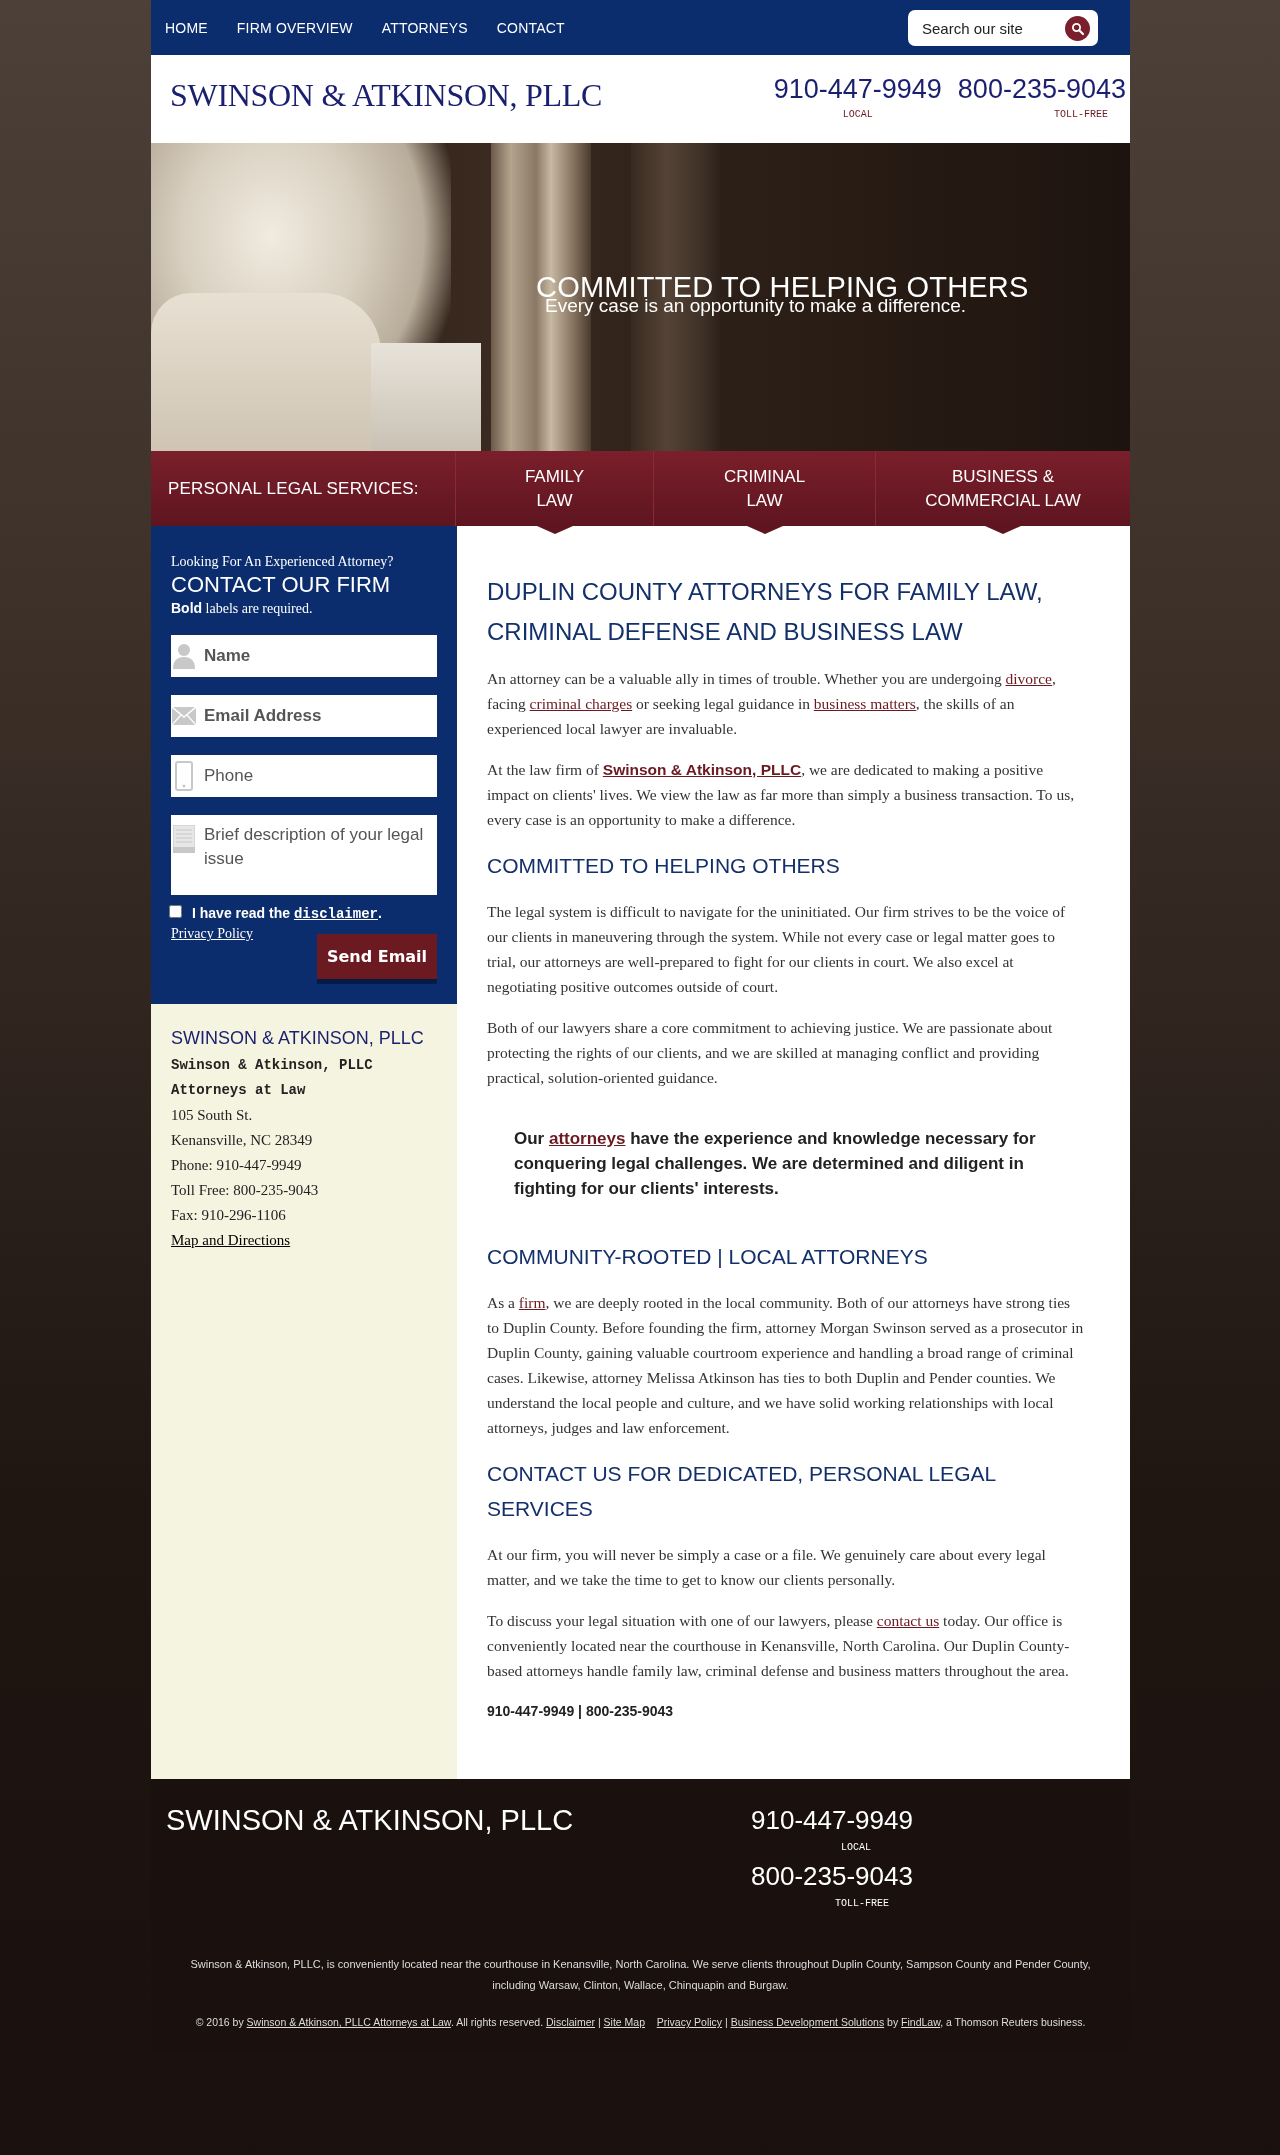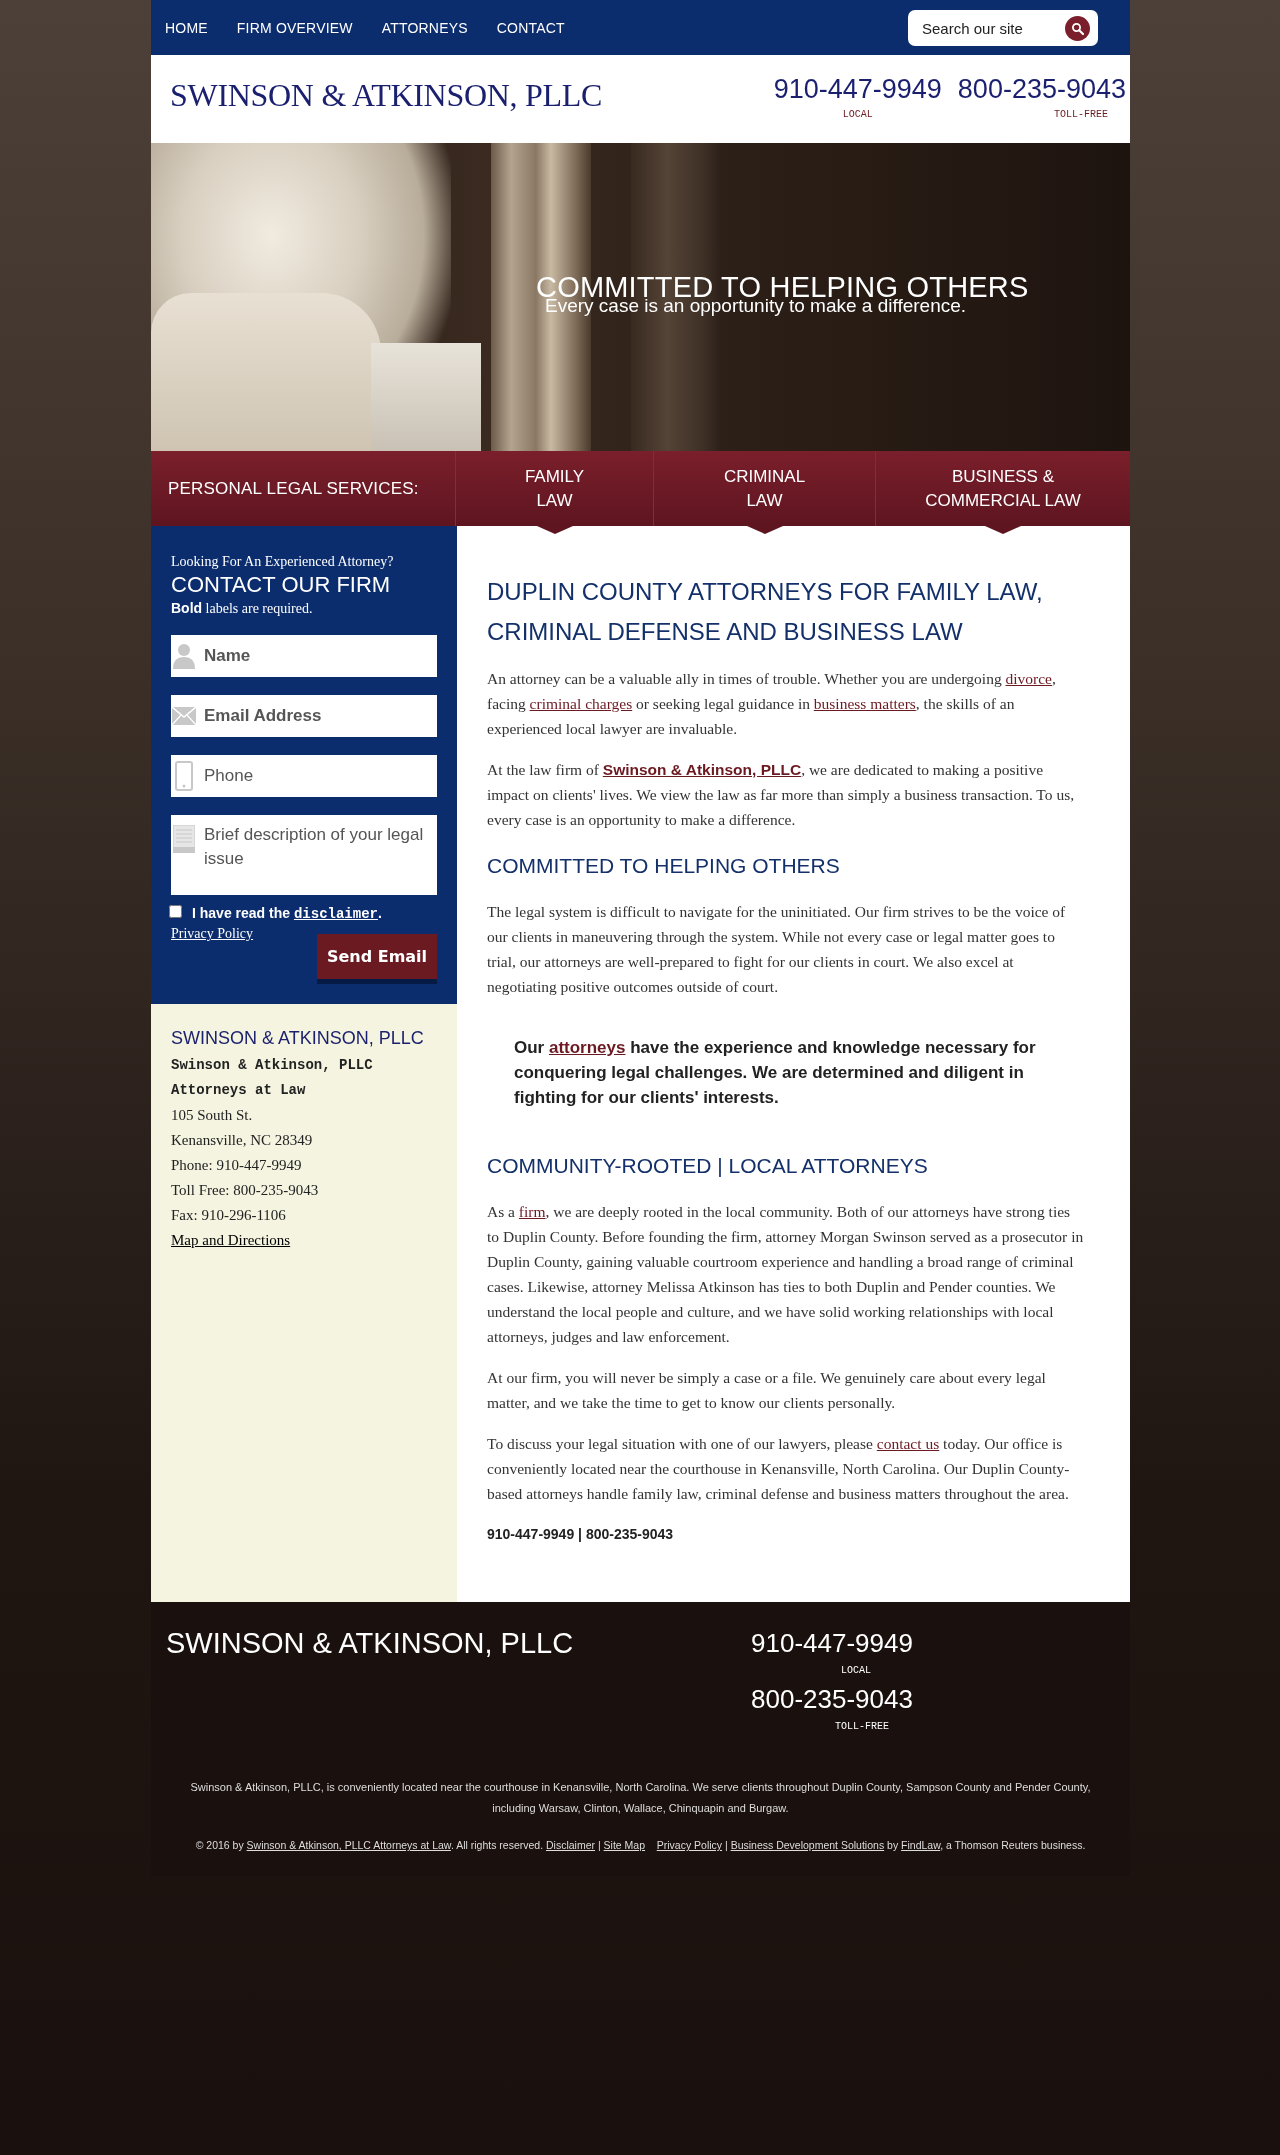--- a/index.html
+++ b/index.html
@@ -234,30 +234,32 @@
       <h1>DUPLIN COUNTY ATTORNEYS FOR FAMILY LAW, CRIMINAL DEFENSE AND BUSINESS LAW</h1>
       <p>
         <span>An attorney can be a valuable ally in times of trouble. Whether you are undergoing </span><a href="#">divorce</a><span>, facing </span><a href="#">criminal charges</a><span> or seeking legal guidance in </span><a href="#">business matters</a><span>, the skills of an experienced local lawyer are invaluable.</span>
       </p>
       <p>
         <span>At the law firm of </span><a href="#" class="strong">Swinson &amp; Atkinson, PLLC</a><span>, we are dedicated to making a positive impact on clients' lives. We view the law as far more than simply a business transaction. To us, every case is an opportunity to make a difference.</span>
       </p>
 
       <h2>COMMITTED TO HELPING OTHERS</h2>
       <p>The legal system is difficult to navigate for the uninitiated. Our firm strives to be the voice of our clients in maneuvering through the system. While not every case or legal matter goes to trial, our attorneys are well-prepared to fight for our clients in court. We also excel at negotiating positive outcomes outside of court.</p>
+      <p>Both of our lawyers share a core commitment to achieving justice. We are passionate about protecting the rights of our clients, and we are skilled at managing conflict and providing practical, solution-oriented guidance.</p>
 
       <div class="quote">
         <span>Our </span><a href="#">attorneys</a><span> have the experience and knowledge necessary for conquering legal challenges. We are determined and diligent in fighting for our clients' interests.</span>
       </div>
 
       <h2>COMMUNITY-ROOTED | LOCAL ATTORNEYS</h2>
       <p>
         <span>As a </span><a href="#">firm</a><span>, we are deeply rooted in the local community. Both of our attorneys have strong ties to Duplin County. Before founding the firm, attorney Morgan Swinson served as a prosecutor in Duplin County, gaining valuable courtroom experience and handling a broad range of criminal cases. Likewise, attorney Melissa Atkinson has ties to both Duplin and Pender counties. We understand the local people and culture, and we have solid working relationships with local attorneys, judges and law enforcement.</span>
       </p>
 
+      <h2>CONTACT US FOR DEDICATED, PERSONAL LEGAL SERVICES</h2>
       <p>At our firm, you will never be simply a case or a file. We genuinely care about every legal matter, and we take the time to get to know our clients personally.</p>
       <p>
         <span>To discuss your legal situation with one of our lawyers, please </span><a href="#">contact us</a><span> today. Our office is conveniently located near the courthouse in Kenansville, North Carolina. Our Duplin County-based attorneys handle family law, criminal defense and business matters throughout the area.</span>
       </p>
       <div class="phones-line">910-447-9949 | 800-235-9043</div>
     </main>
   </div>
 
   <footer class="footer">
     <div class="foot-top">

